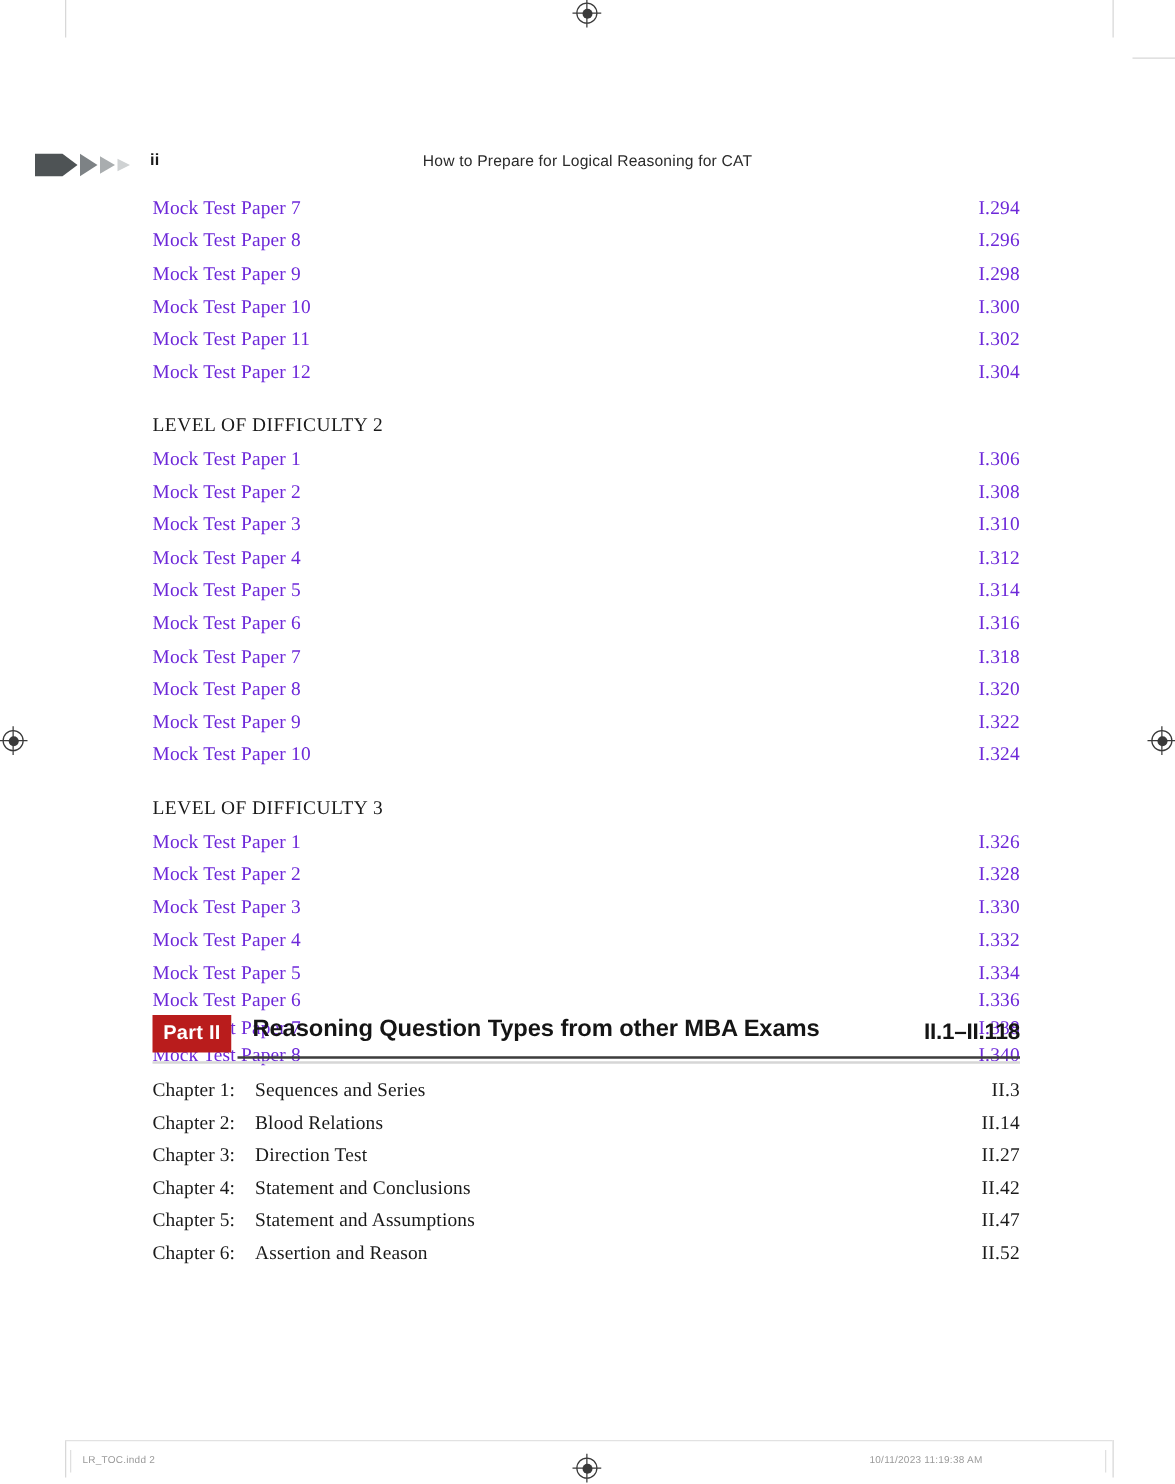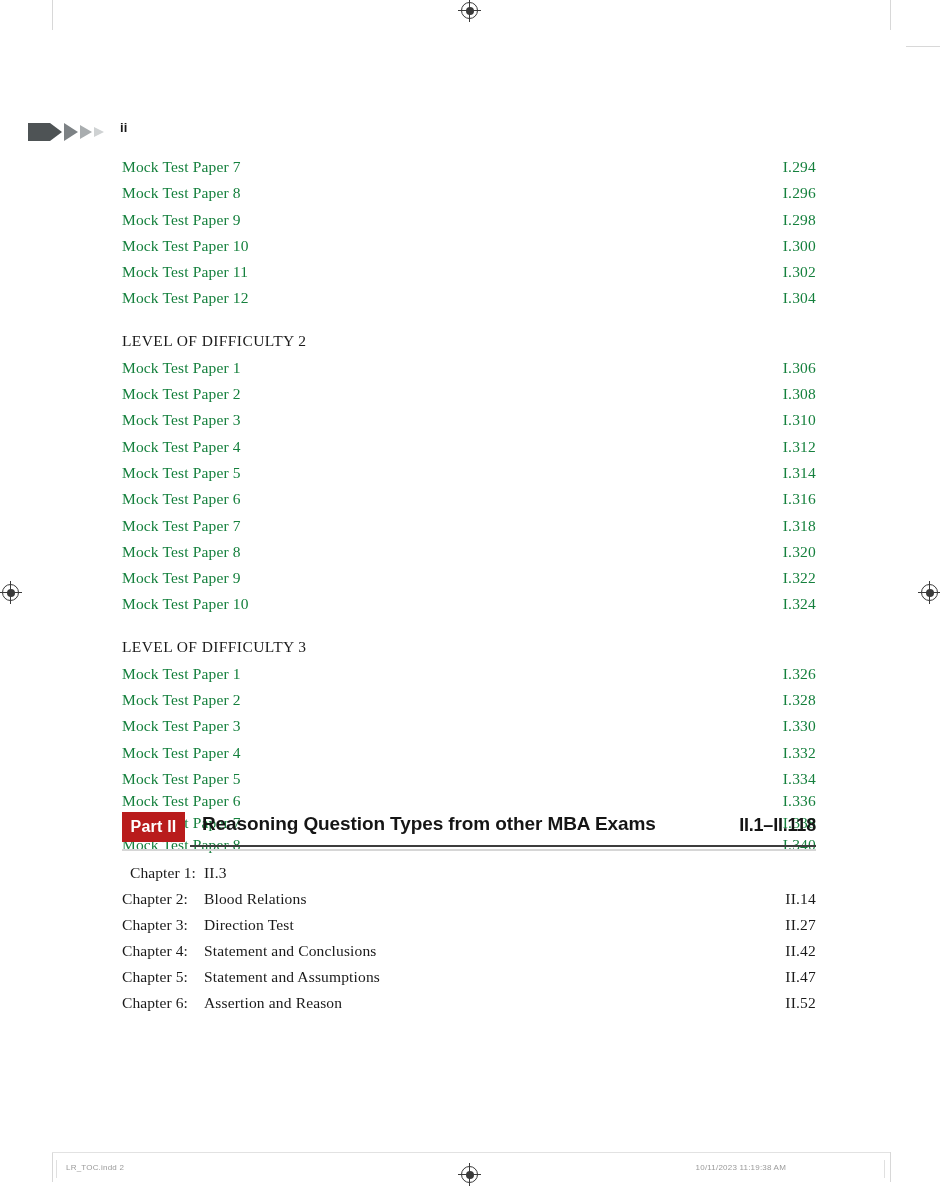--- a/index.html
+++ b/index.html
@@ -125,21 +125,21 @@
     color: #1a1a1a;
     margin: 0;
     padding: 0;
   }
 
   .entry {
     display: flex;
     align-items: baseline;
     justify-content: space-between;
     font-size: 15.5px;
-    color: #15803d;
+    color: #6d28d9;
     white-space: nowrap;
   }
   .entry .title { letter-spacing: 0.15px; }
   .entry .pageno { letter-spacing: 0.2px; }
 
   
   .g-loose { margin-top: 8.3px; }
   .g-tight { margin-top: 4.0px; }
   .g-sect  { margin-top: 25px; }
   .g-first { margin-top: 0; }
@@ -212,21 +212,21 @@
     width: 694px;
   }
   .chapter-row {
     display: flex;
     align-items: baseline;
     font-size: 15.5px;
     color: #1a1a1a;
     margin-top: 8px;
     white-space: nowrap;
   }
-  .chapter-row:first-child { margin-top: 0; text-align: center; }
+  .chapter-row:first-child { margin-top: 0; }
   .chapter-label { width: 82px; letter-spacing: 0.1px; }
   .chapter-name { flex: 1; letter-spacing: 0.15px; }
   .chapter-page { letter-spacing: 0.2px; }
 
   
   .footer-rule {
     position: absolute;
     left: 52px;
     right: 50px;
     top: 1152px;
@@ -290,20 +290,21 @@
   <div class="header-row">
     <span class="arrow-mark">
       <svg width="82" height="24" viewBox="0 0 82 24" xmlns="http://www.w3.org/2000/svg">
         <path d="M0 3 L22 3 L34 12 L22 21 L0 21 Z" fill="#4e5355"></path>
         <path d="M36 3 L50 12 L36 21 Z" fill="#7d8285"></path>
         <path d="M52 5 L64 12 L52 19 Z" fill="#a9adaf"></path>
         <path d="M66 7 L76 12 L66 17 Z" fill="#cfd2d3"></path>
       </svg>
     </span>
     <span class="folio">ii</span>
+    <div class="running-head">How to Prepare for Logical Reasoning for CAT</div>
   </div>
 
   <div class="toc">
     <div id="toc-continued">
         <div class="entry g-first">
           <span class="title">Mock Test Paper 7</span>
           <span class="pageno">I.294</span>
         </div>
         <div class="entry g-loose">
           <span class="title">Mock Test Paper 8</span>
@@ -408,20 +409,21 @@
     <div class="part-tag" style="background: #b91c1c;">Part II</div>
     <div class="part-title">Reasoning Question Types from other MBA Exams</div>
     <div class="part-range">II.1–II.118</div>
     <div class="part-rule"></div>
     <div class="part-rule-shadow"></div>
   </div>
 
   <div class="chapters" id="chapter-list">
       <div class="chapter-row">
         <span class="chapter-label">Chapter 1:</span>
+        <span class="chapter-name">Sequences and Series</span>
         <span class="chapter-page">II.3</span>
       </div>
       <div class="chapter-row">
         <span class="chapter-label">Chapter 2:</span>
         <span class="chapter-name">Blood Relations</span>
         <span class="chapter-page">II.14</span>
       </div>
       <div class="chapter-row">
         <span class="chapter-label">Chapter 3:</span>
         <span class="chapter-name">Direction Test</span>

